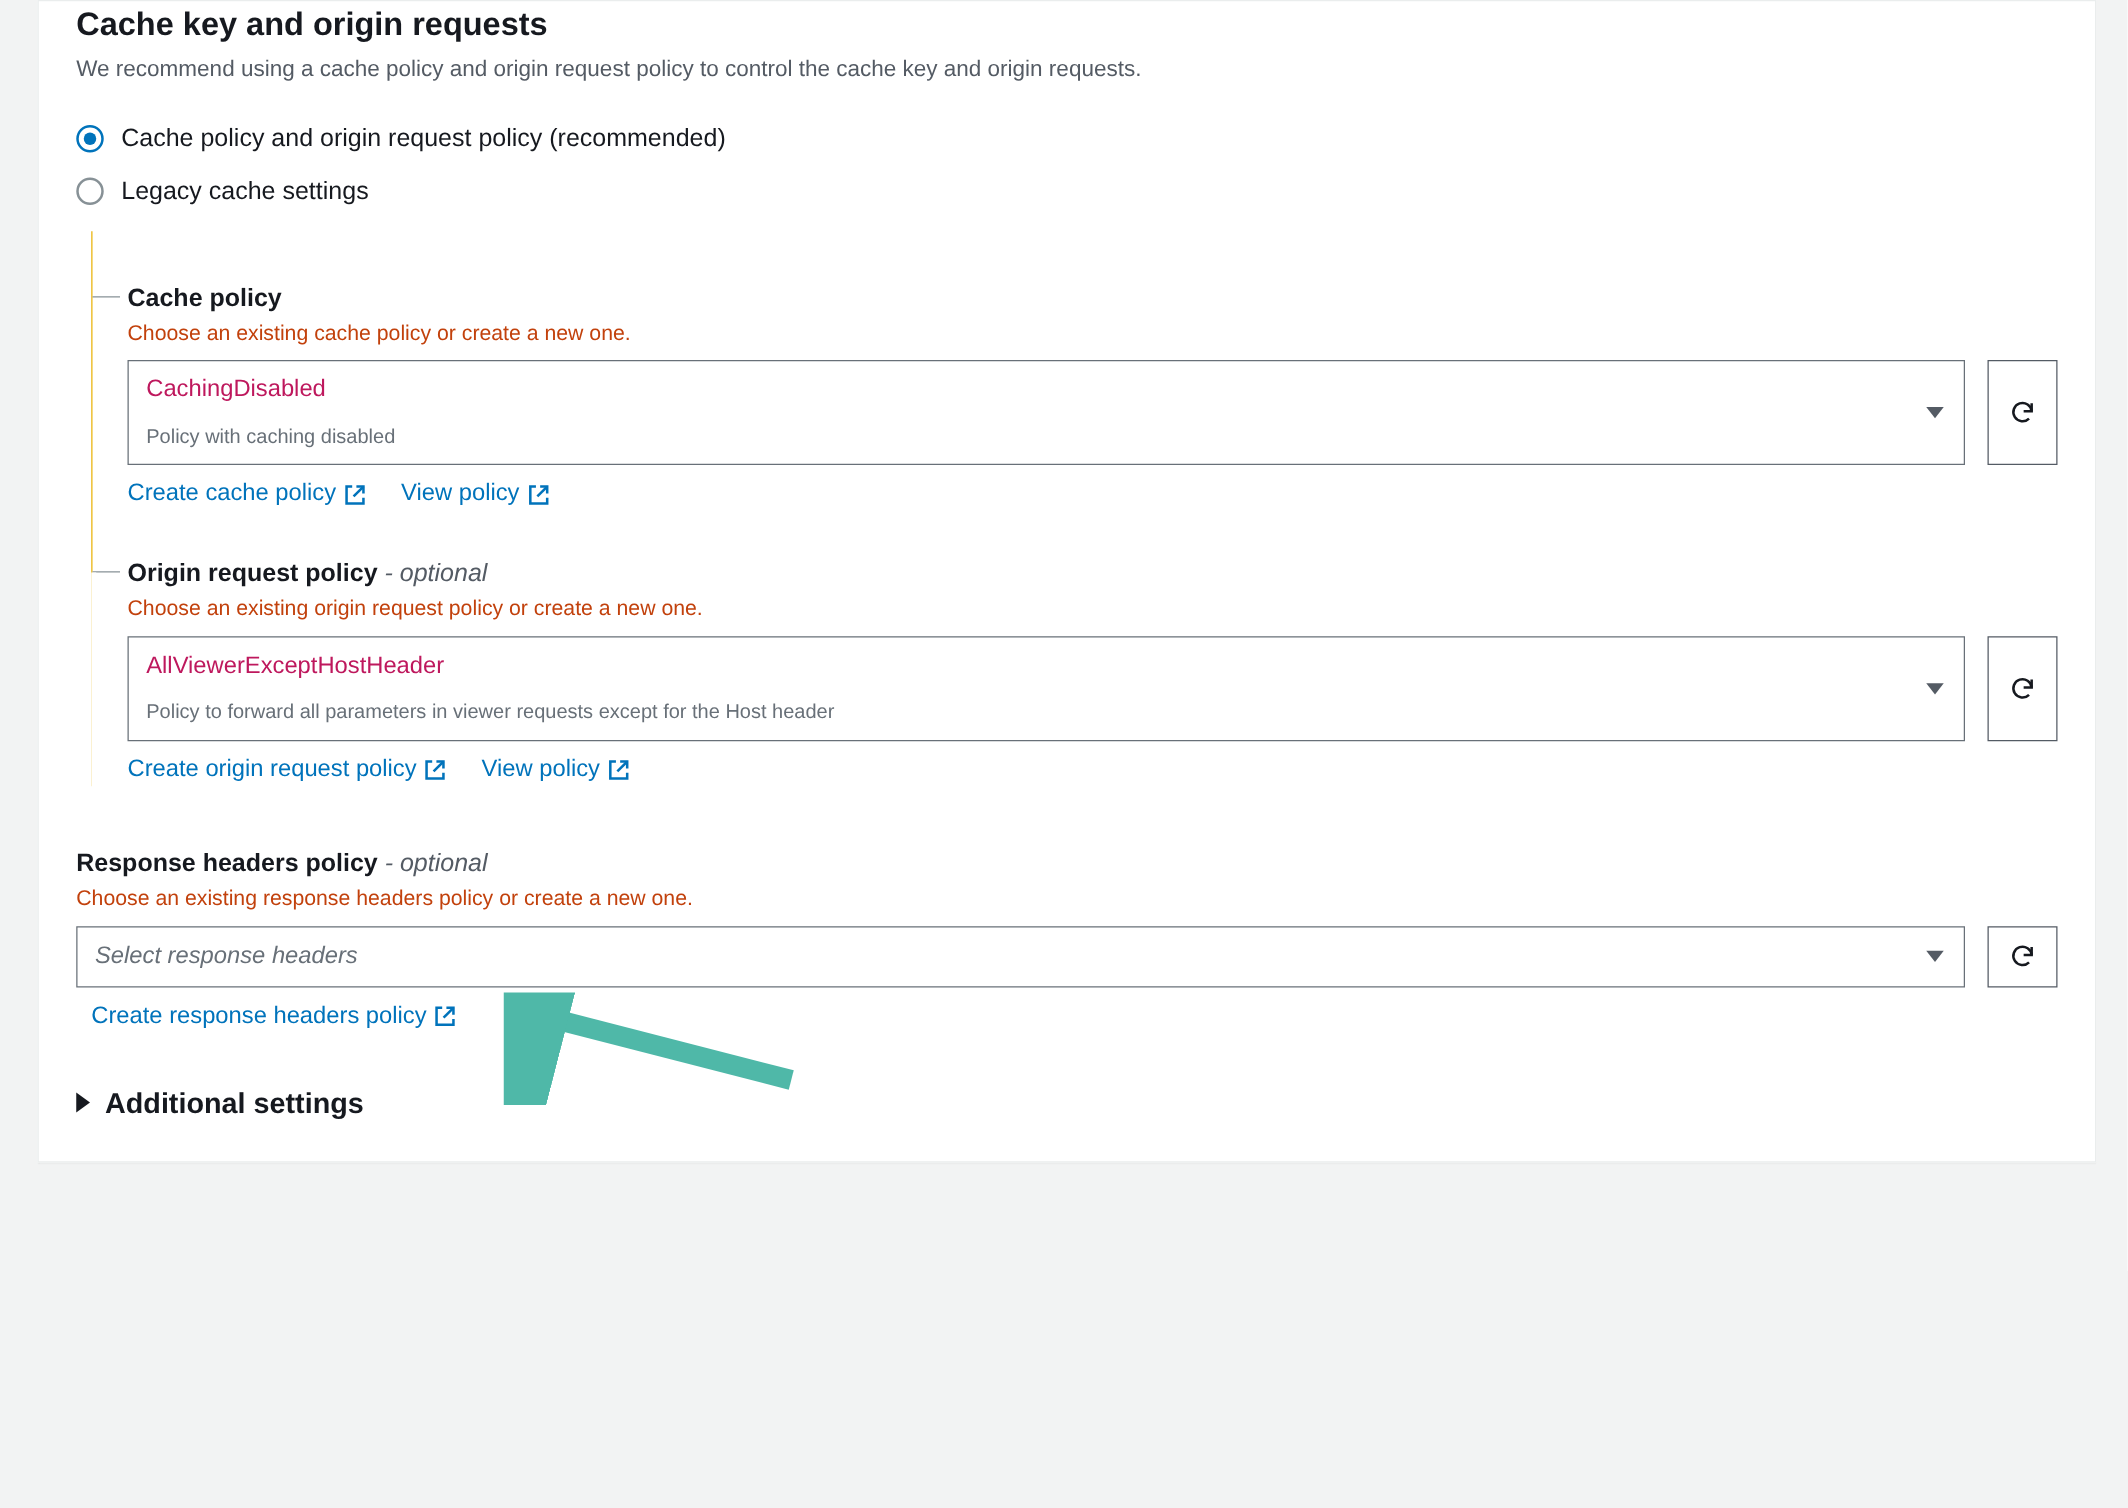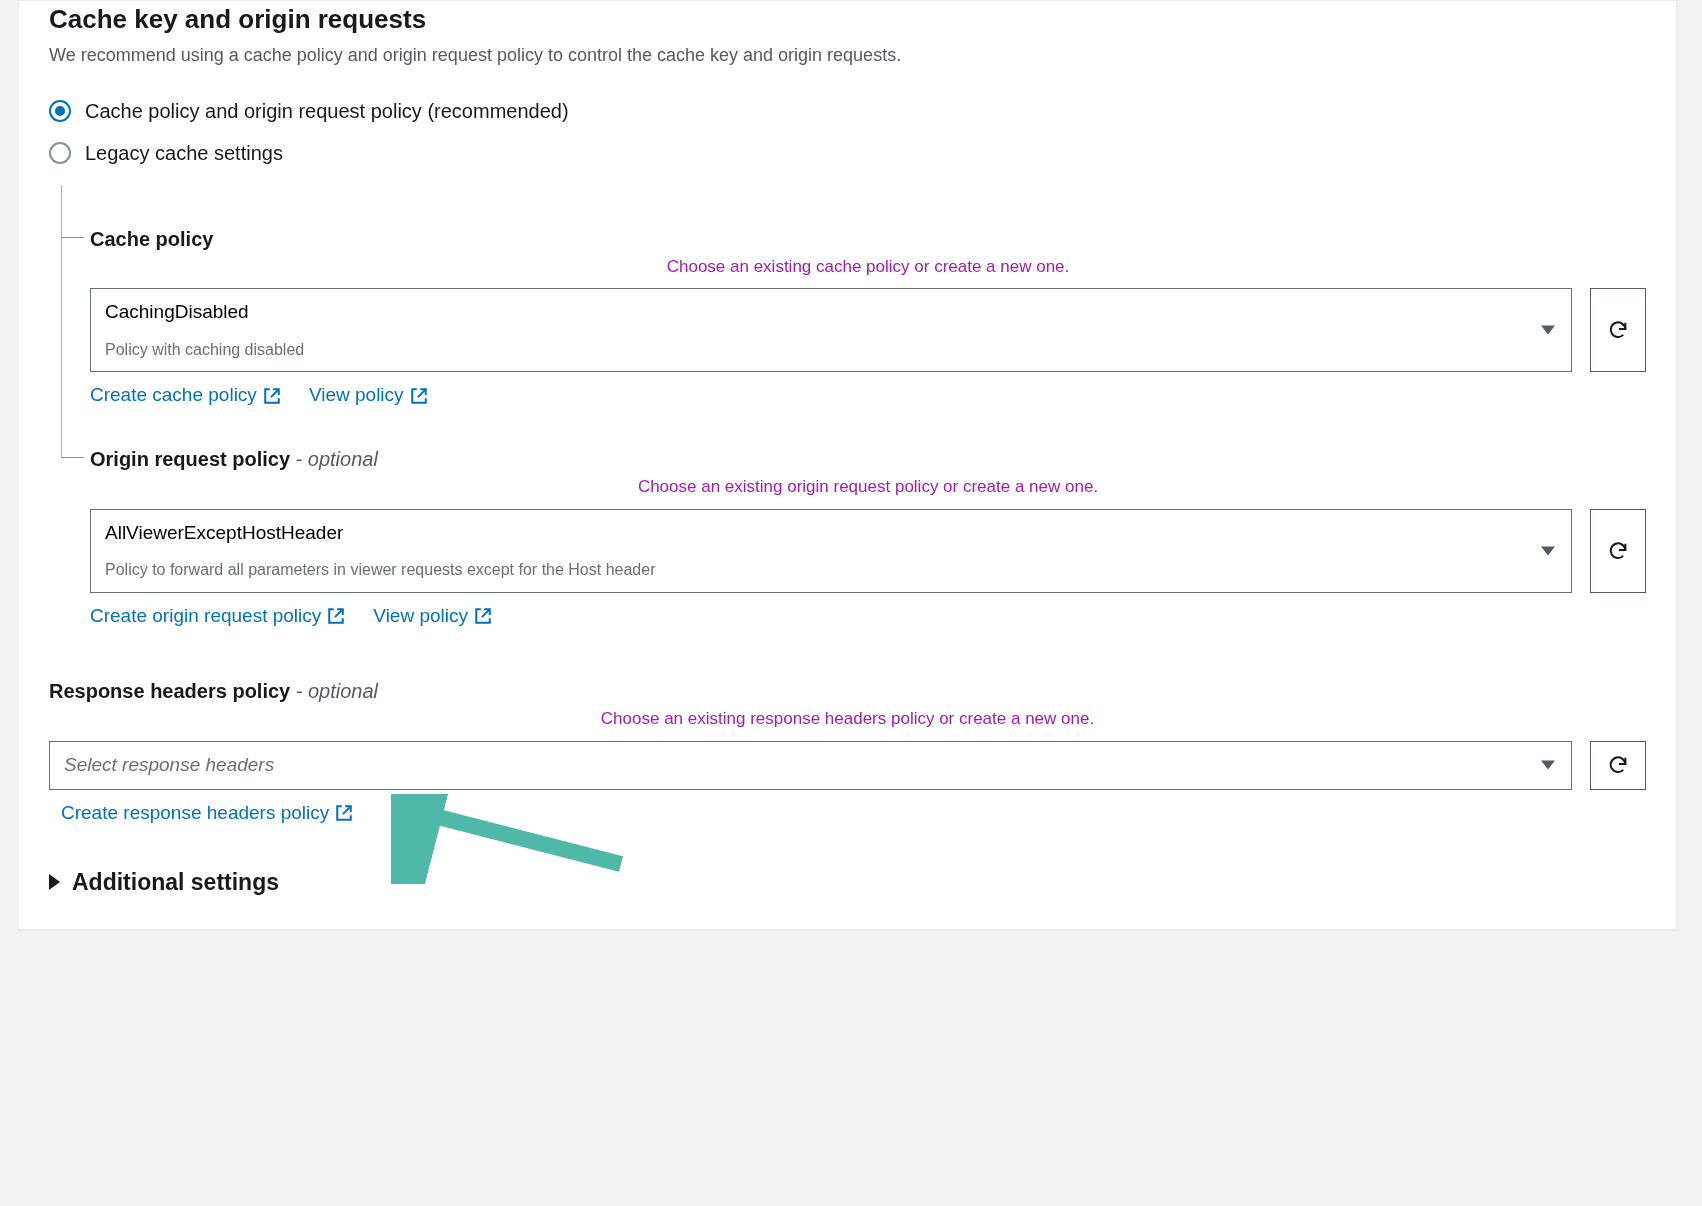--- a/index.html
+++ b/index.html
@@ -5,21 +5,21 @@
   * { box-sizing: border-box; margin: 0; padding: 0; }
   body {
     font-family: "Amazon Ember", "Helvetica Neue", Arial, sans-serif;
     background: #f2f3f3;
     color: #16191f;
     font-size: 18px;
     line-height: 1.4;
     padding: 0;
   }
   .page {
-    padding: 0 25px 25px 18px;
+    padding: 0 25px 25px 30px;
   }
   .panel {
     background: #fff;
     border: 1px solid #eaeded;
     box-shadow: 0 1px 1px rgba(0,0,0,0.05);
     padding: 0 30px 30px 30px;
   }
   .section-title {
     font-size: 26px;
     font-weight: 700;
@@ -97,23 +97,22 @@
     margin-bottom: 2px;
   }
   .field-label .optional {
     font-weight: 400;
     font-style: italic;
     color: #545b64;
     margin-top: 12px;
   }
   .field-desc {
     font-size: 17px;
-    color: #a21caf;
+    color: #c2410c;
     margin-bottom: 10px;
-    text-align: center;
   }
   .select-row {
     display: flex;
     gap: 18px;
     align-items: stretch;
     margin-bottom: 10px;
   }
   .select-box {
     flex: 1;
     border: 1px solid #687078;
@@ -121,21 +120,21 @@
     padding: 10px 44px 10px 14px;
     position: relative;
     cursor: pointer;
     min-height: 46px;
     display: flex;
     flex-direction: column;
     justify-content: center;
   }
   .select-box .sel-val {
     font-size: 19px;
-    color: #000000;
+    color: #be185d;
   }
   .select-box .sel-val.placeholder {
     font-style: italic;
     color: #687078;
   }
   .select-box .sel-desc {
     font-size: 16px;
     color: #687078;
     margin-top: 13px;
   }

